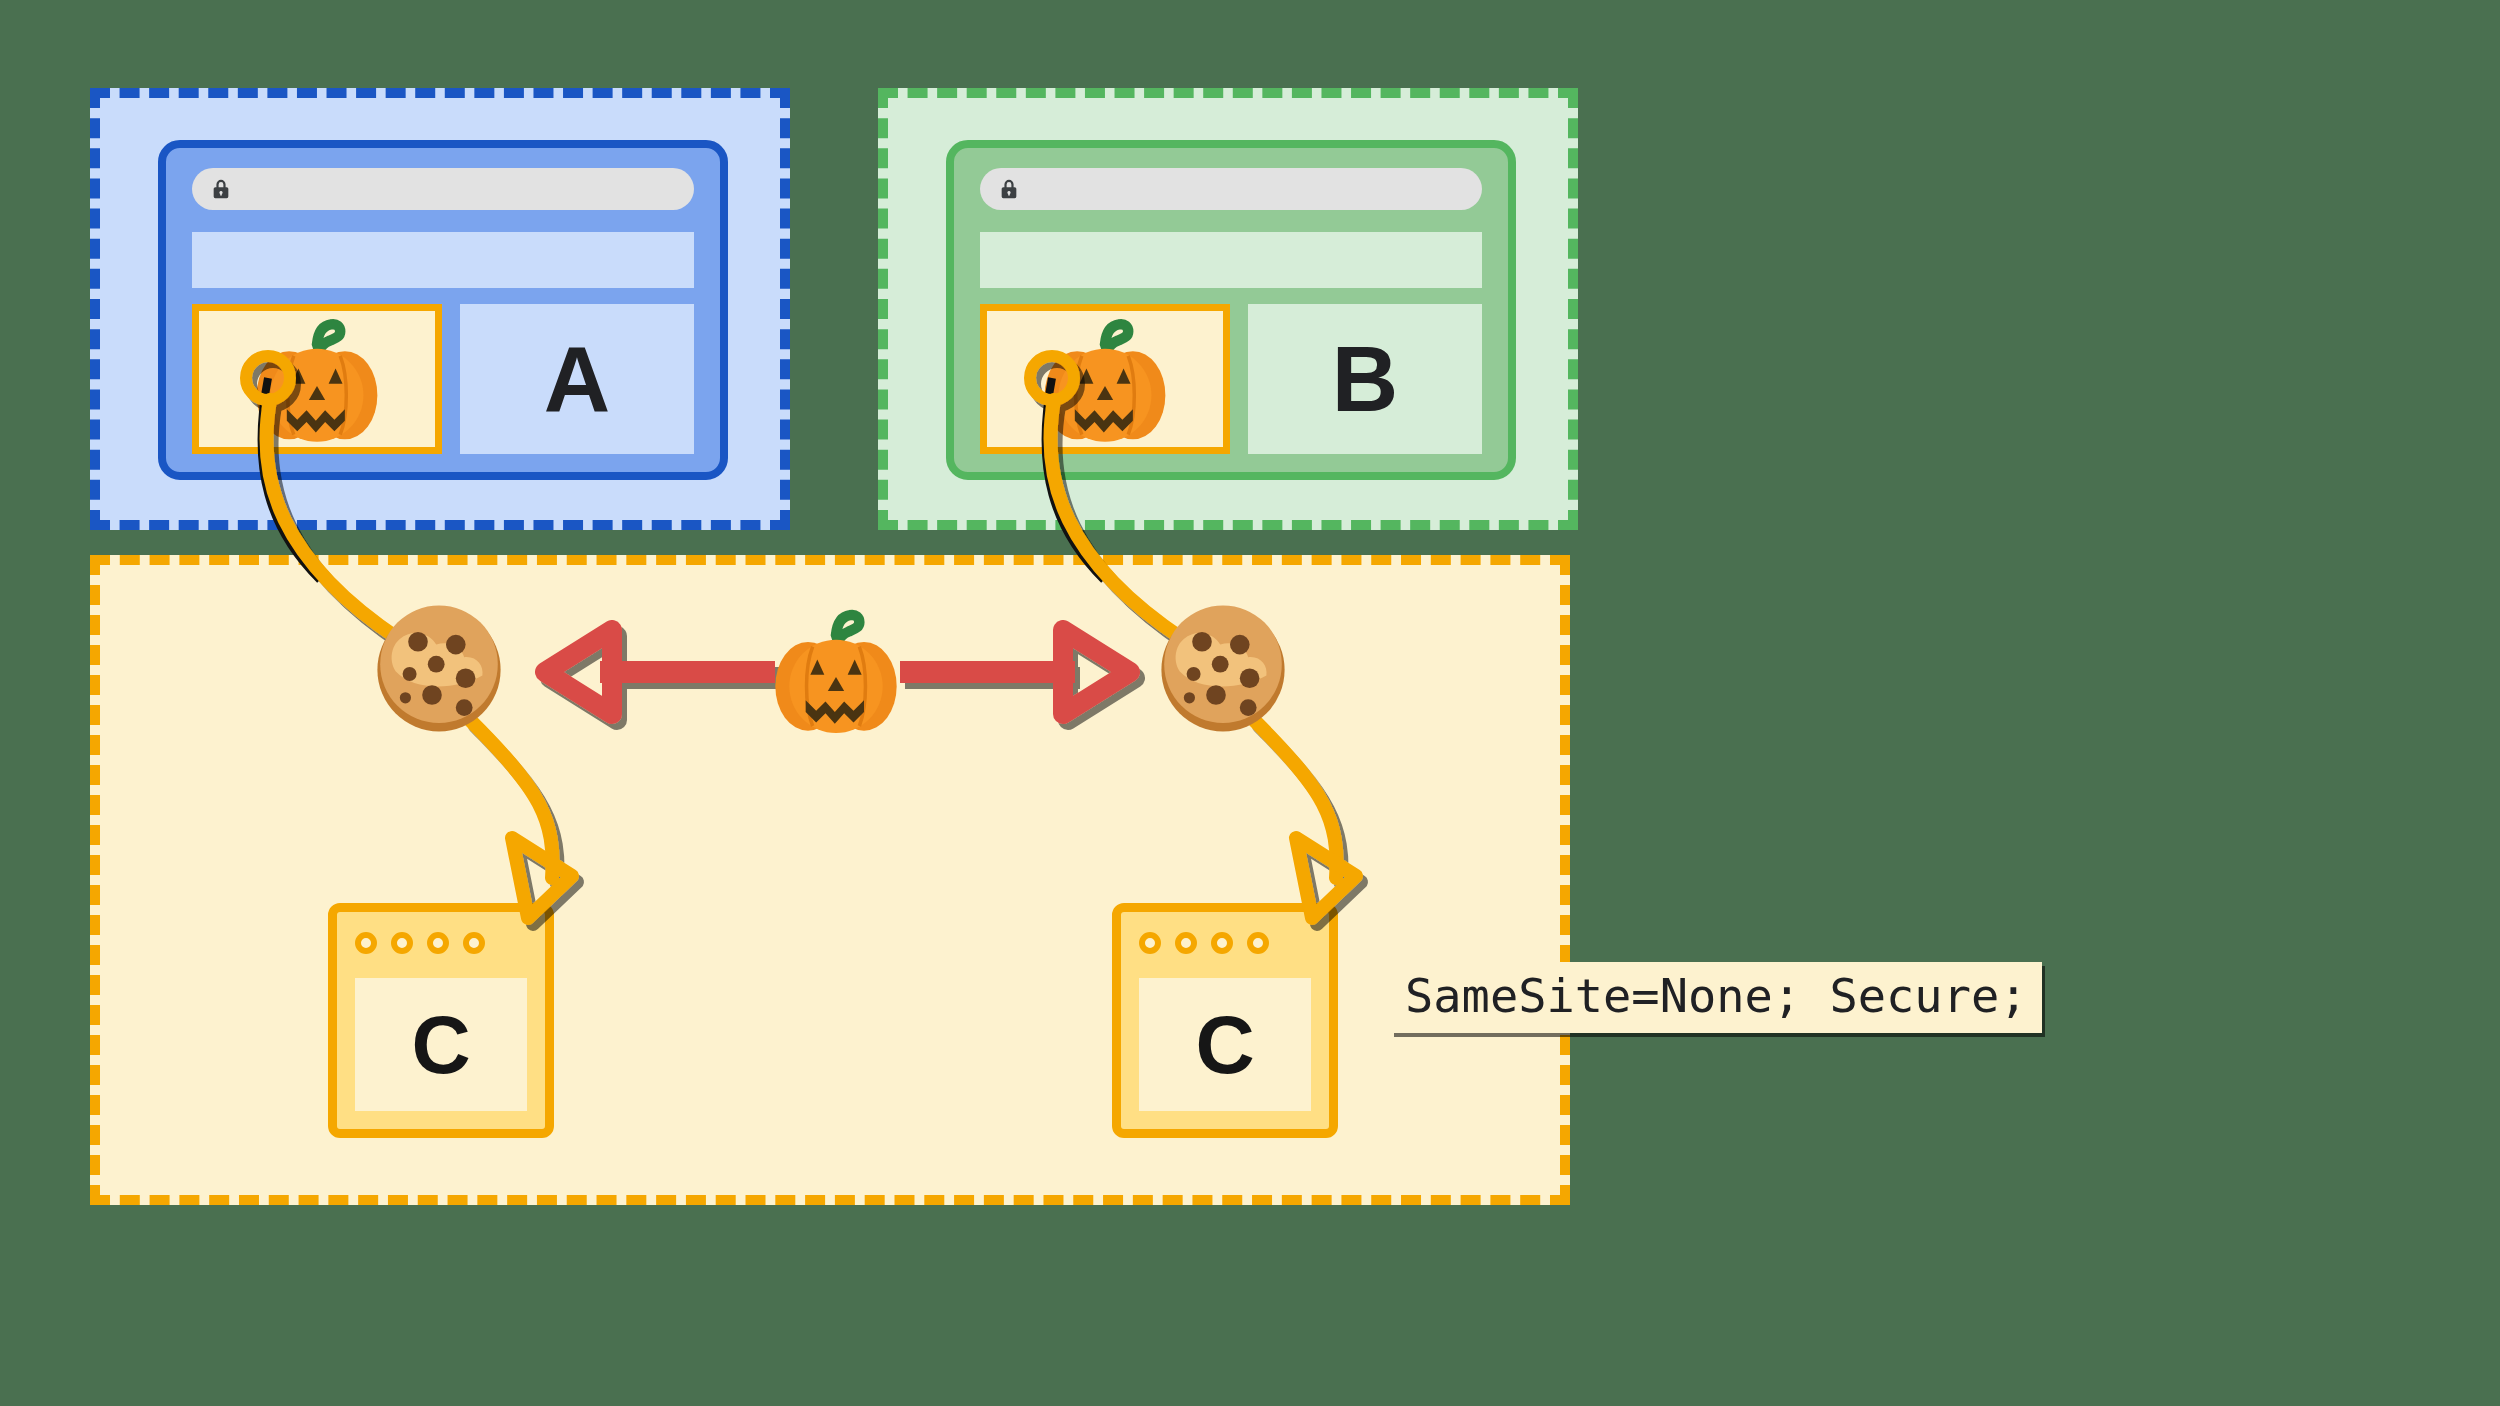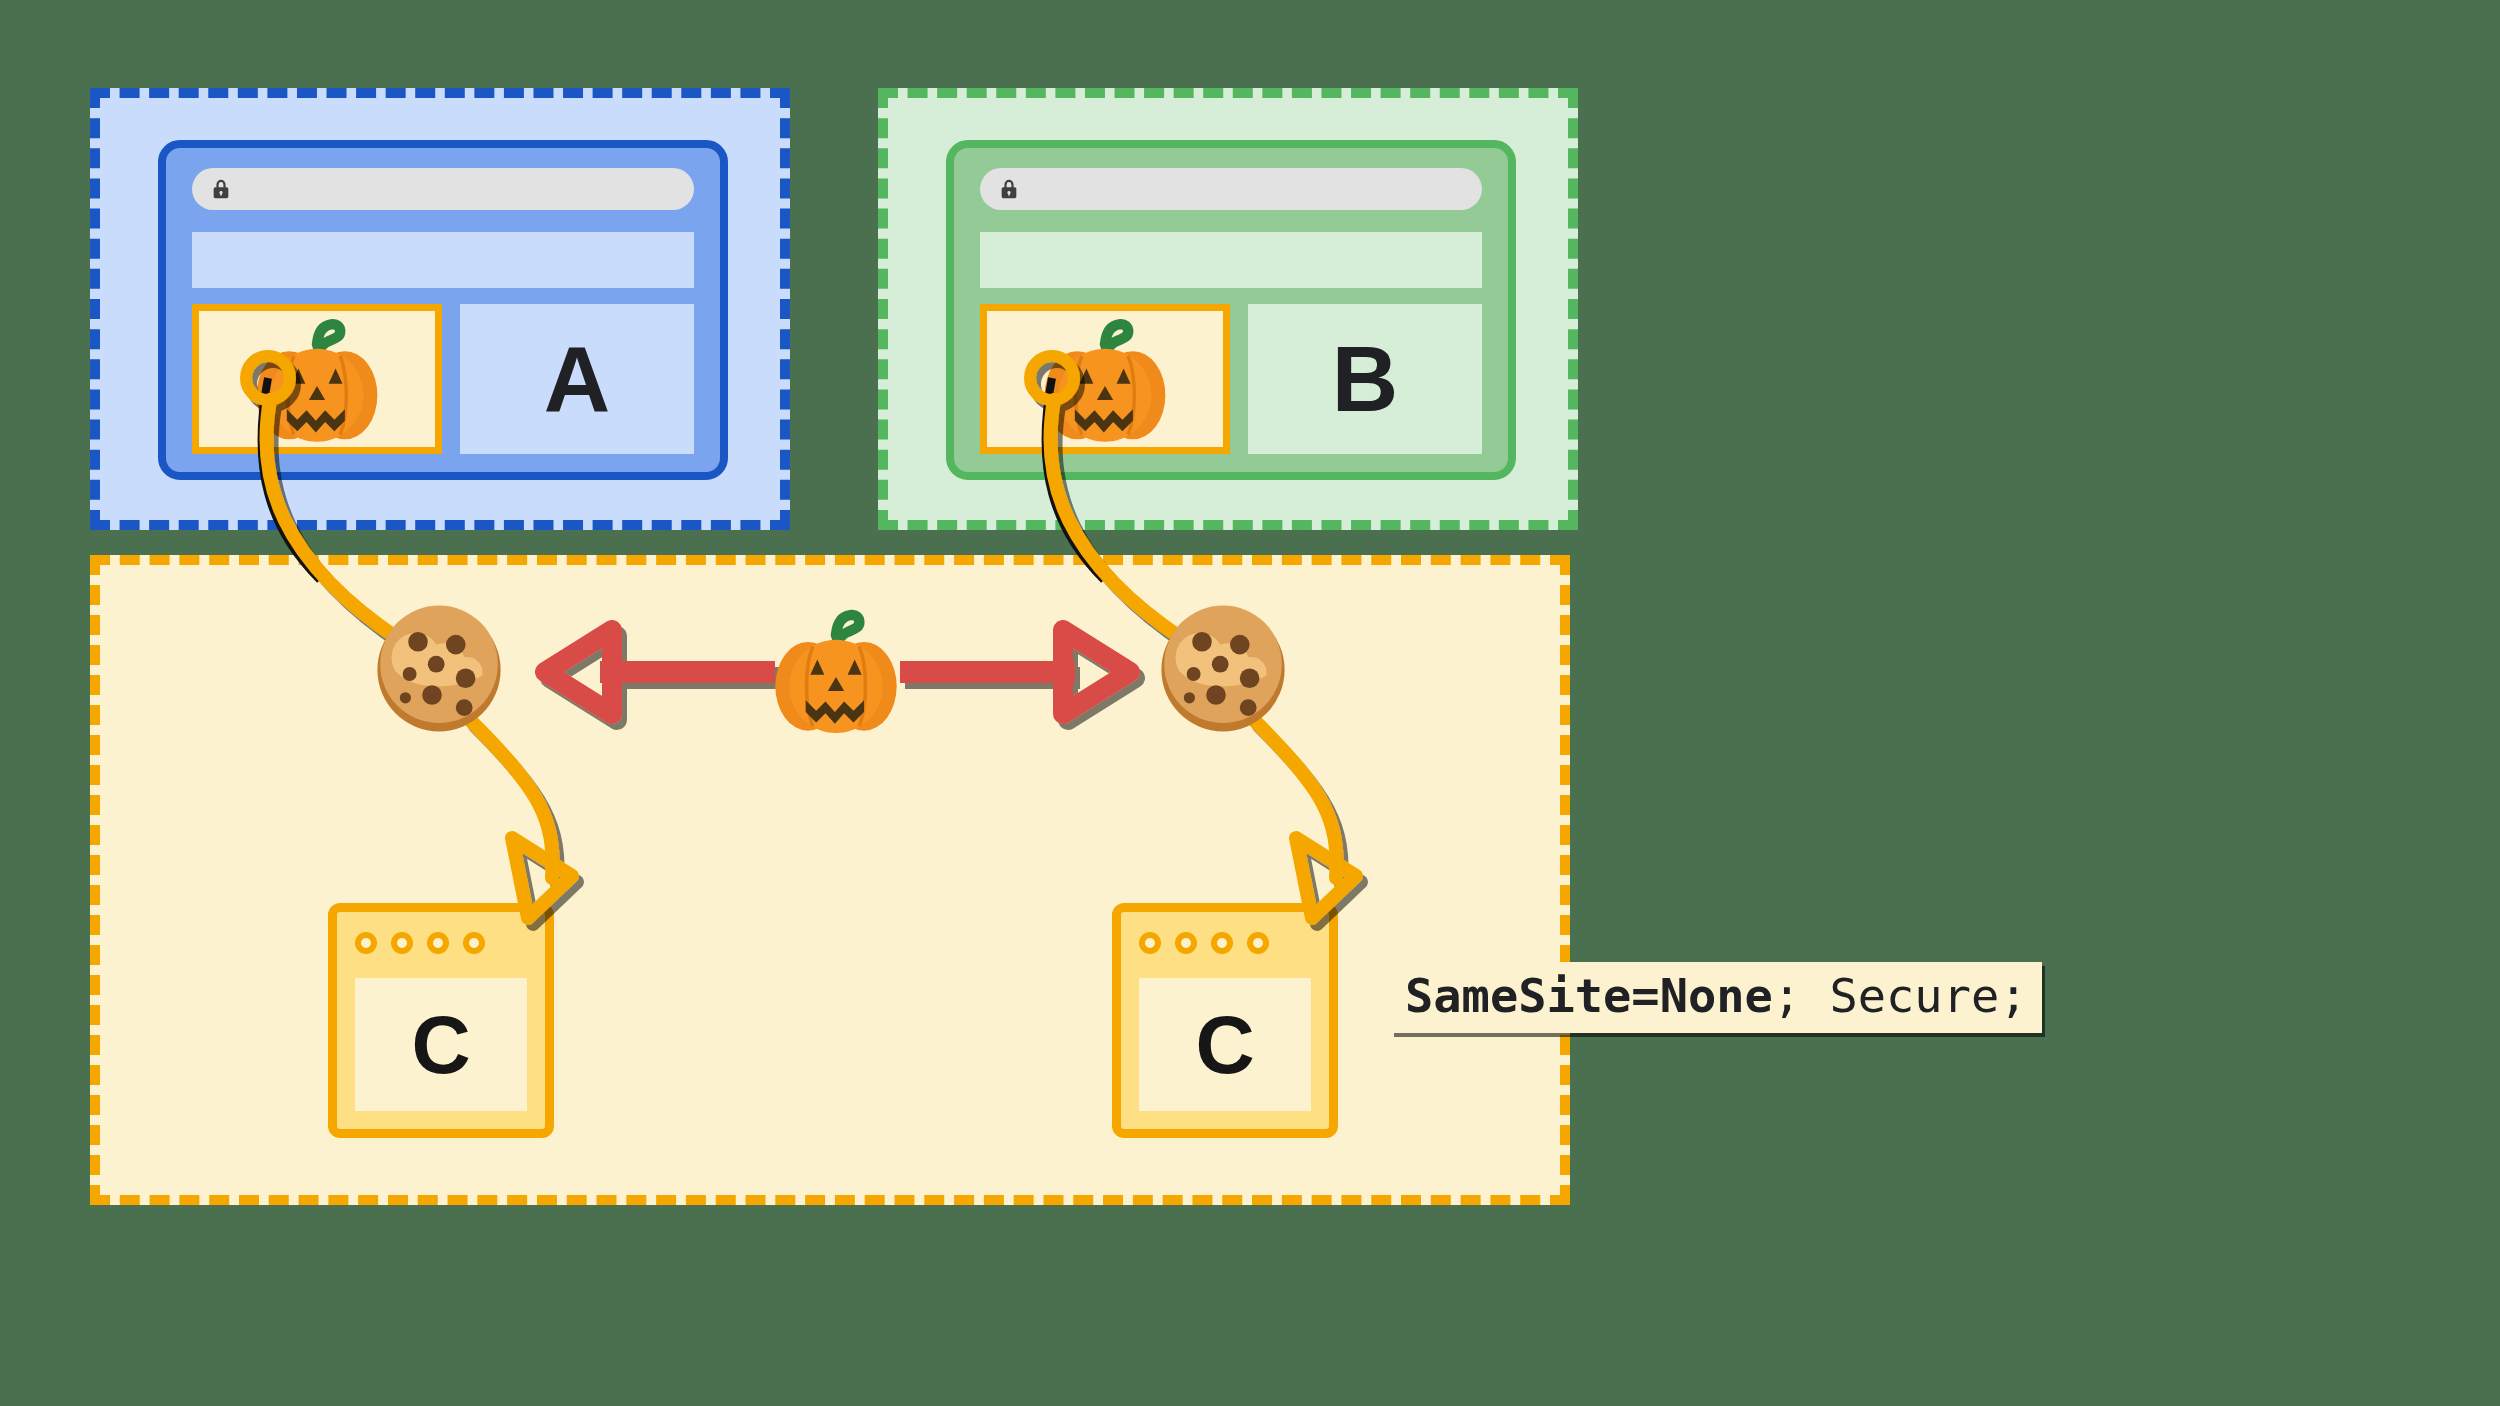--- a/index.html
+++ b/index.html
@@ -69,21 +69,21 @@
 
   
   .code-box{position:absolute;box-sizing:border-box;
             background:#fdf2cf;
             font-family:"DejaVu Sans Mono", monospace;
             font-size:47px;color:#202124;white-space:pre;
             padding:6px 14px 10px 14px;
             box-shadow:3px 4px 0 rgba(0,0,0,0.55);}
   .code-1{left:1391px;top:862px;}
   .code-2{left:1391px;top:962px;}
-  .code-2 b{font-weight:700;}
+  .code-2 b{font-weight:400;}
 
   
   #overlay{position:absolute;left:0;top:0;width:2500px;height:1406px;
            pointer-events:none;}
 </style>
 </head>
 <body>
 
 <div id="stage">
 

